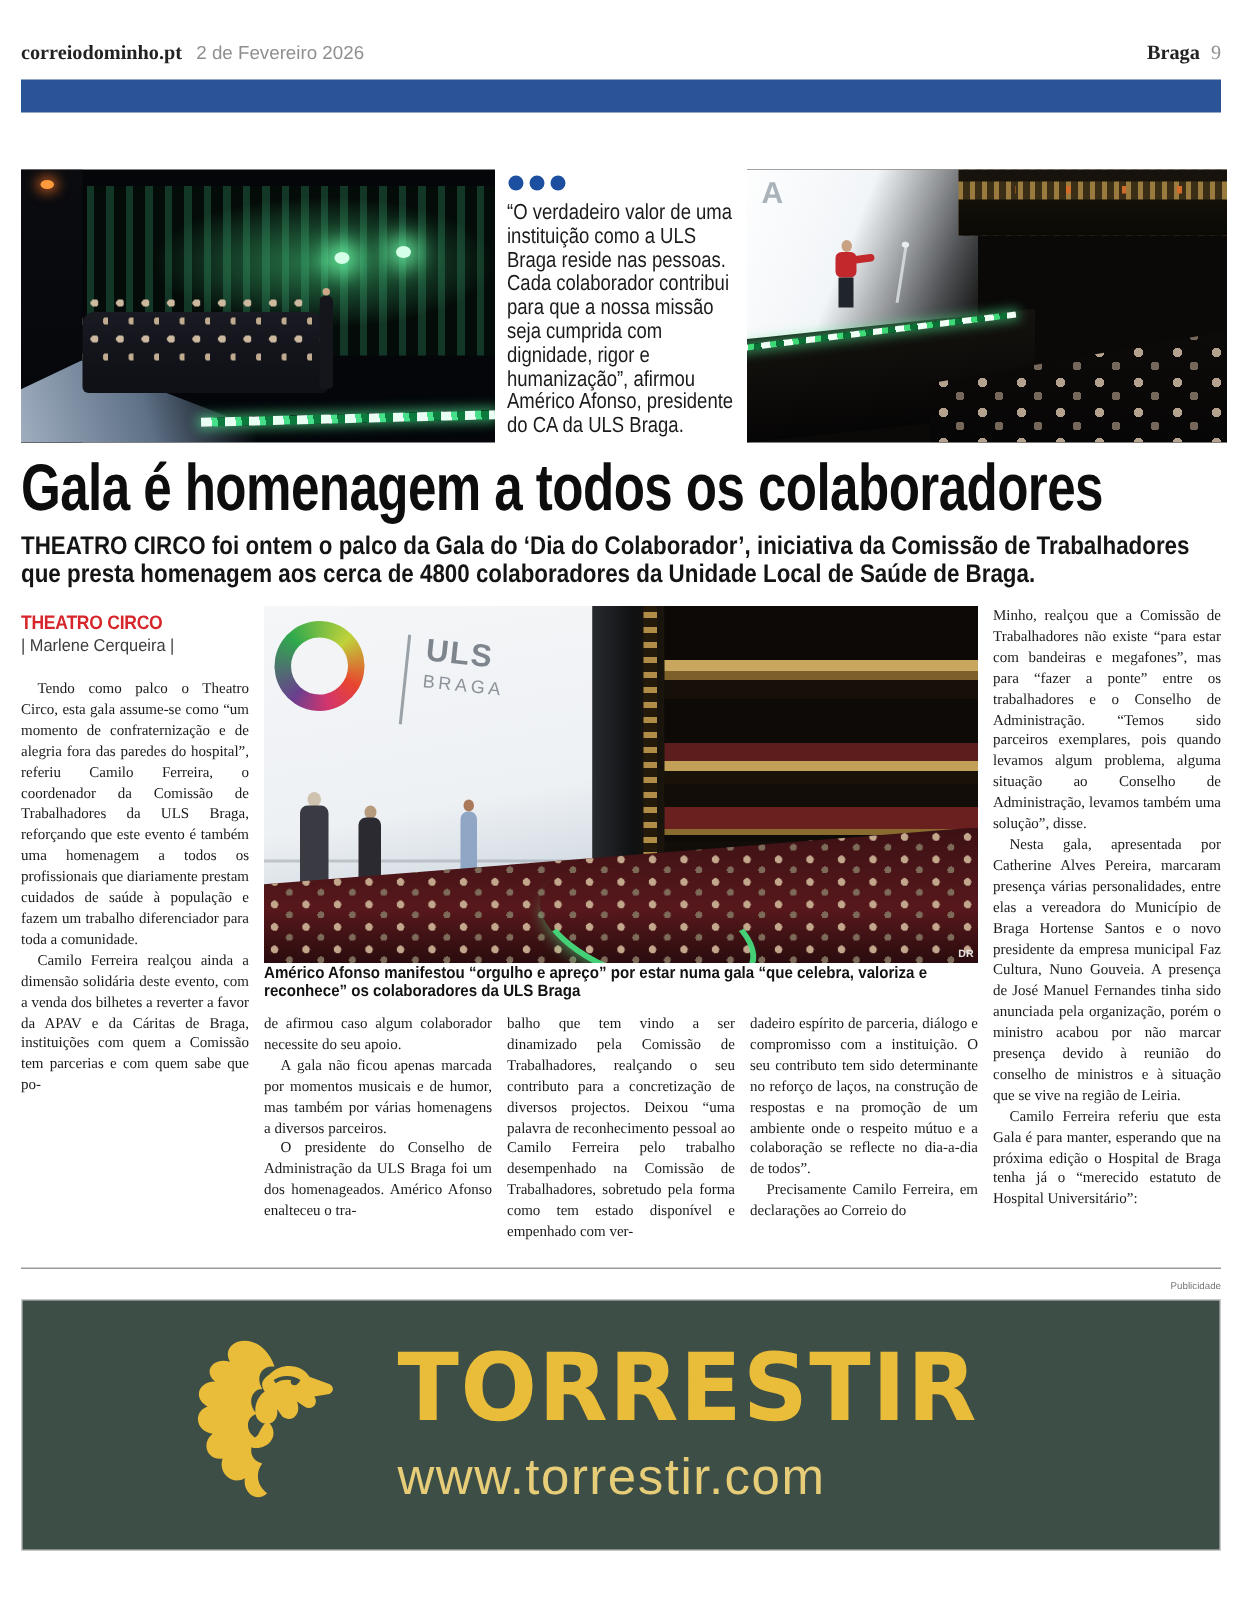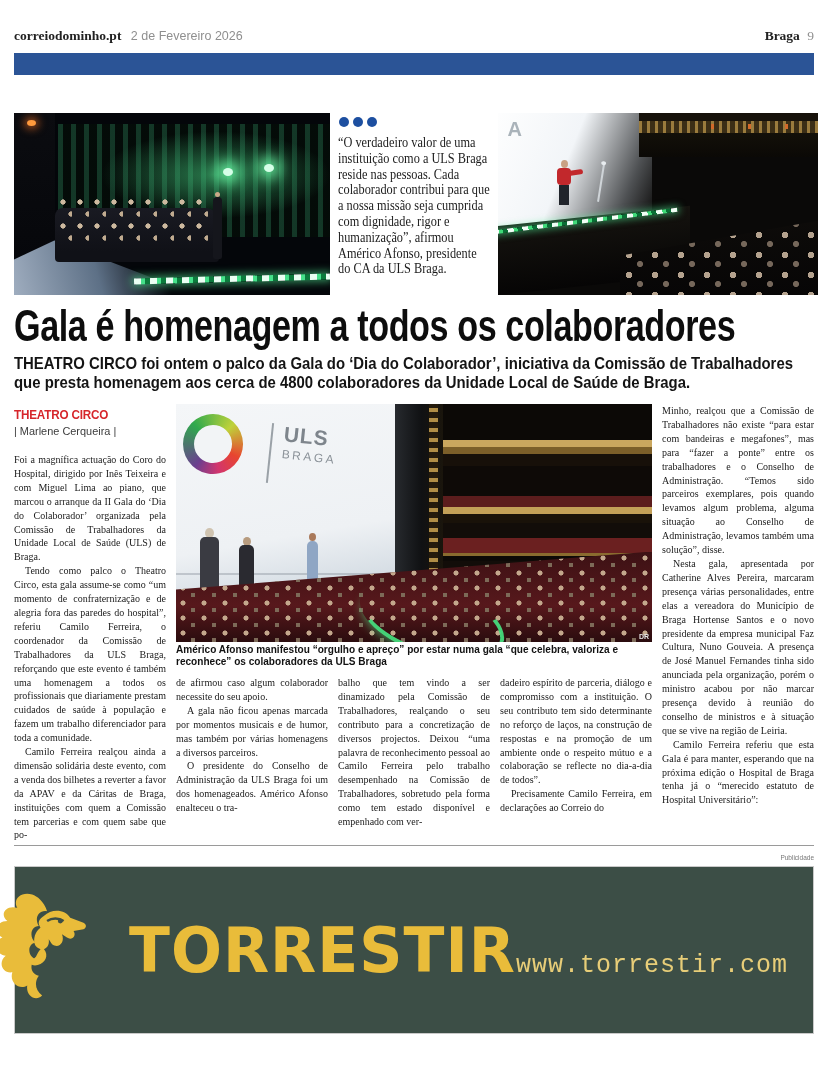--- a/index.html
+++ b/index.html
@@ -84,21 +84,21 @@
     background:repeating-linear-gradient(90deg, rgba(0,0,0,0) 0 34px, #d26a2a 34px 37px); }
   .ps-audience { position:absolute; right:0; bottom:0; width:62%; height:48%;
     background:
       radial-gradient(circle 3.2px at 9px 7px, #b4a28e 96%, transparent),
       radial-gradient(circle 3px at 20px 16px, #75675a 96%, transparent),
       linear-gradient(180deg,#0e0c0a,#070606);
     background-size:26px 20px,26px 20px,100% 100%;
     clip-path:polygon(0 55%, 100% 15%, 100% 100%, 0 100%); }
 
   
-  .quote { width:152px; flex:none; padding-top:2px;font-family:Liberation Serif, serif; }
+  .quote { width:152px; flex:none; padding-top:2px; }
   .q-dots { display:flex; gap:4px; margin:2px 0 8px 1px; }
   .q-dot { width:10px; height:10px; border-radius:50%; background:#1d4fa0; }
   .q-textwrap { width:118%; transform:scaleX(.85); transform-origin:0 0; }
   .q-text { font-size:14.5px; line-height:15.8px; color:#1b1b1b; font-weight:500; letter-spacing:0; }
 
   
   .headline-wrap { width:129%; transform:scaleX(.775); transform-origin:0 0; margin-top:9px; }
   .headline { font-size:44px; line-height:44px; font-weight:bold; color:#0d0d0d; letter-spacing:-.5px; }
   .deck-wrap { width:114%; transform:scaleX(.877); transform-origin:0 0; margin-top:6px; }
   .deck { font-size:17px; line-height:19px; font-weight:bold; color:#141414; }
@@ -175,24 +175,24 @@
   .caption { font-size:11px; font-weight:bold; color:#121212; line-height:12px; }
   .mid-cols { display:flex; gap:10px; margin-top:9px; height:172px; overflow:hidden; }
 
   
   .pub-row { border-top:1px solid #9a9a9a; margin-top:1px; text-align:right; }
   .pub-label { font-size:6.5px; color:#777; line-height:9px; }
   .ad { position:relative; margin-top:2px; height:168px; background:#3c4e46;
     border:1px solid #c9c9c9; display:flex; align-items:center; justify-content:center; }
   .ad-inner { display:flex; align-items:center; gap:10px; transform:translateX(-28px); }
   .lion { flex:none; }
-  .ad-col { display:flex; flex-direction:row; align-items:flex-end;margin-left:27px; }
+  .ad-col { display:flex; flex-direction:column; align-items:flex-start;margin-left:27px; }
   .ad-brand { font-family:"DejaVu Sans", sans-serif; font-weight:bold; font-size:60px;
     letter-spacing:1px; color:#e9bc3a; line-height:60px; transform:scaleY(1.04); }
-  .ad-url { font-family:Liberation Mono, monospace; font-size:25px; color:#e7cd78;
+  .ad-url { font-family:Liberation Sans, sans-serif; font-size:34px; color:#e7cd78;
     margin-top:10px; letter-spacing:1px; }
 </style>
 </head>
 <body>
 
 <div class="page">
   <div class="content">
 
     <div class="hdr">
       <div>
@@ -257,21 +257,20 @@
 
     <div class="deck-wrap">
       <p class="deck"><span>THEATRO CIRCO</span><span> foi ontem o palco da Gala do ‘Dia do Colaborador’, iniciativa da Comissão de Trabalhadores que presta homenagem aos cerca de 4800 colaboradores da Unidade Local de Saúde de Braga.</span></p>
     </div>
 
     <div class="article">
 
       <div class="col body-text">
         <div class="kicker">THEATRO CIRCO</div>
         <div class="byline">| Marlene Cerqueira |</div>
-        <p>Foi a magnífica actuação do Coro do Hospital, dirigido por Inês Teixeira e com Miguel Lima ao piano, que marcou o arranque da II Gala do ‘Dia do Colaborador’ organizada pela Comissão de Trabalhadores da Unidade Local de Saúde (ULS) de Braga.</p>
         <p class="ind">Tendo como palco o Theatro Circo, esta gala assume-se como “um momento de confraternização e de alegria fora das paredes do hospital”, referiu Camilo Ferreira, o coordenador da Comissão de Trabalhadores da ULS Braga, reforçando que este evento é também uma homenagem a todos os profissionais que diariamente prestam cuidados de saúde à população e fazem um trabalho diferenciador para toda a comunidade.</p>
         <p class="ind">Camilo Ferreira realçou ainda a dimensão solidária deste evento, com a venda dos bilhetes a reverter a favor da APAV e da Cáritas de Braga, instituições com quem a Comissão tem parcerias e com quem sabe que po-</p>
       </div>
 
       <div class="mid">
         <div class="main-photo">
           <div class="mp-screen"></div>
           <div class="mp-screenedge"></div>
           <div class="mp-logo"></div>
           <div class="mp-div"></div>

